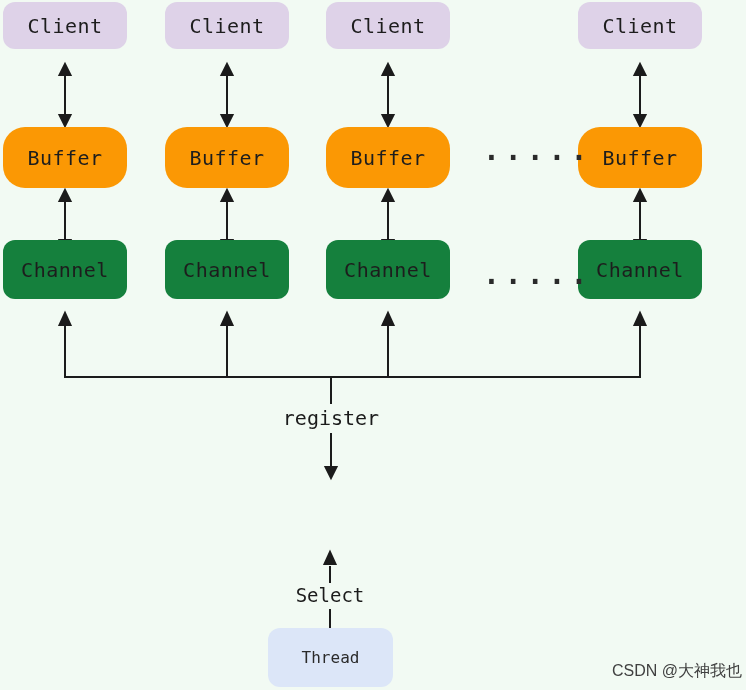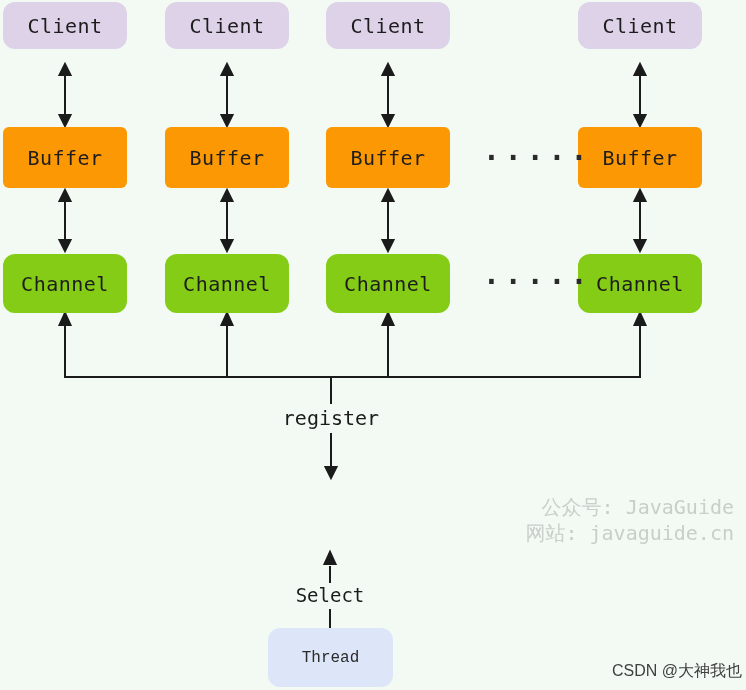--- a/index.html
+++ b/index.html
@@ -11,22 +11,22 @@
     font-family:"DejaVu Sans Mono", monospace;
   }
   .box{
     position:absolute;
     width:124px;
     display:flex;align-items:center;justify-content:center;
     font-size:20px;font-weight:500;color:#1d1d1d;
     letter-spacing:0.5px;
   }
   .client{top:2px;height:47px;background:#DED2E8;border-radius:12px;}
-  .buffer{top:127px;height:61px;background:#FB9804;border-radius:6px;}
-  .channel{top:254px;height:59px;background:#84cc16;border-radius:12px;}
+  .buffer{top:127px;height:61px;background:#FB9804;border-radius:22px;}
+  .channel{top:240px;height:59px;background:#15803d;border-radius:12px;}
   .col1{left:3px;}  .col2{left:165px;}  .col3{left:326px;}  .col4{left:578px;}
   .connectors{position:absolute;left:0;top:0;}
   .dots{
     position:absolute;left:483px;width:78px;height:34px;
     text-align:center;font-size:28px;font-weight:bold;color:#2a2a2a;
     letter-spacing:5px;line-height:22px;
   }
   .dots-buffer{top:140px;}
   .dots-channel{top:264px;}
   .flow-label{
@@ -37,21 +37,21 @@
   .selector{
     position:absolute;left:262px;top:477px;width:136px;height:74px;
     background:#E78C52;border-radius:50%;
     display:flex;align-items:center;justify-content:center;
     font-size:20px;font-weight:500;color:#222;
   }
   .thread{
     position:absolute;left:268px;top:628px;width:125px;height:59px;
     background:#DCE6F8;border-radius:12px;
     display:flex;align-items:center;justify-content:center;
-    font-size:16px;font-weight:500;color:#2b2b2b;font-family:Liberation Mono, monospace;
+    font-size:16px;font-weight:500;color:#2b2b2b;
   }
   .watermark{
     position:absolute;right:12px;top:494px;width:260px;
     text-align:right;color:#C9CEC9;font-size:20px;line-height:26px;
     font-weight:500;
   }
   .csdn{
     position:absolute;right:4px;top:661px;
     color:#404040;font-size:16px;
     font-family:"Liberation Sans", sans-serif;
@@ -138,19 +138,15 @@
 
   <div class="dots dots-buffer">.....</div>
   <div class="dots dots-channel">.....</div>
 
   <div class="flow-label select-label">Select</div>
   <div class="flow-label register-label">register</div>
 
 
   <div class="thread">Thread</div>
 
-  <div class="watermark">
-    <div>公众号: JavaGuide</div>
-    <div>网站: javaguide.cn</div>
-  </div>
   <div class="csdn">CSDN @大神我也</div>
 
 </div>
 
 </body></html>

